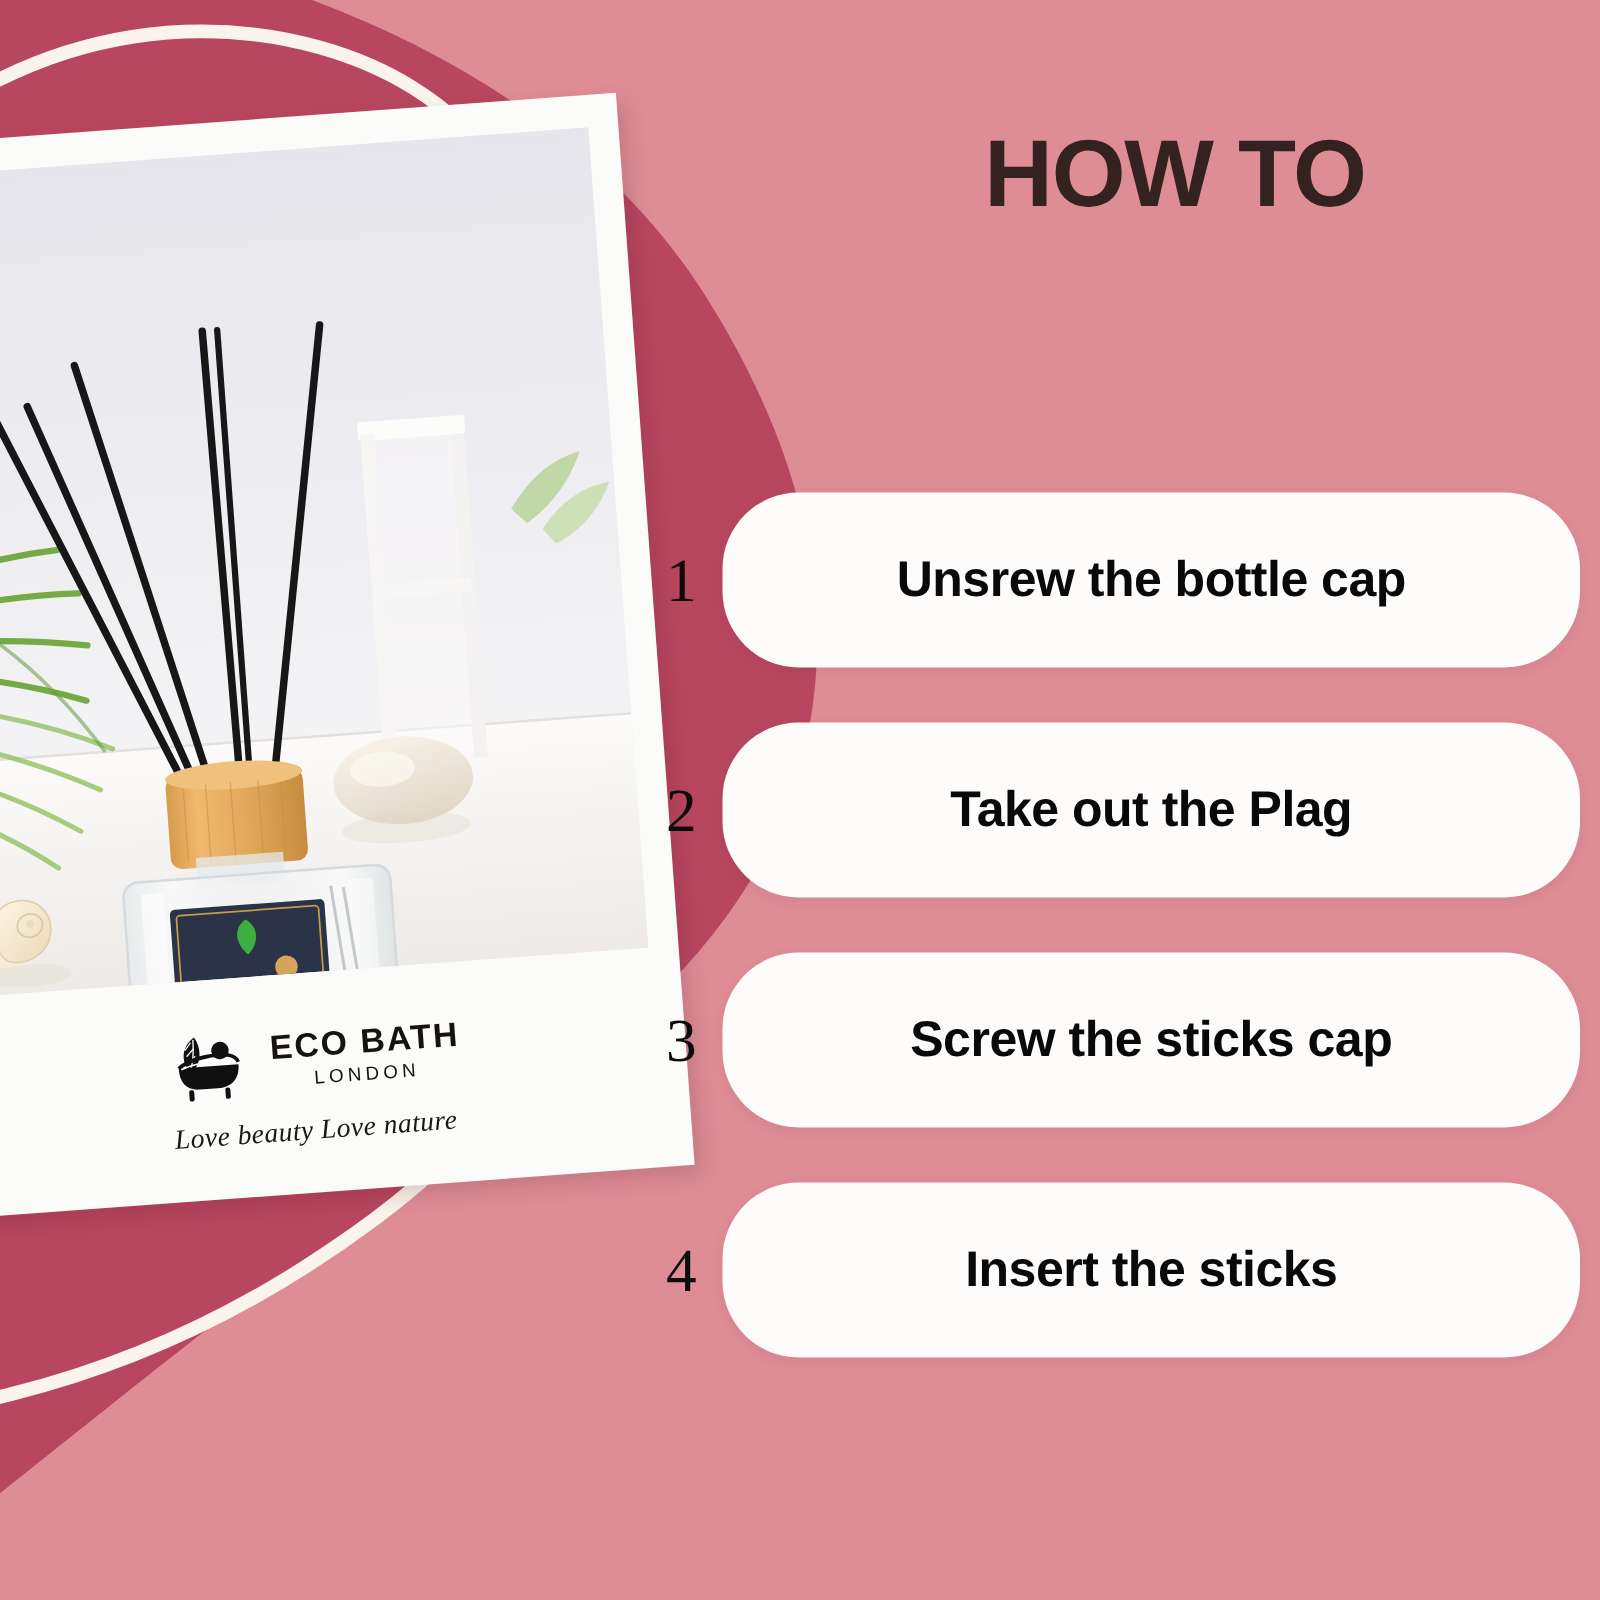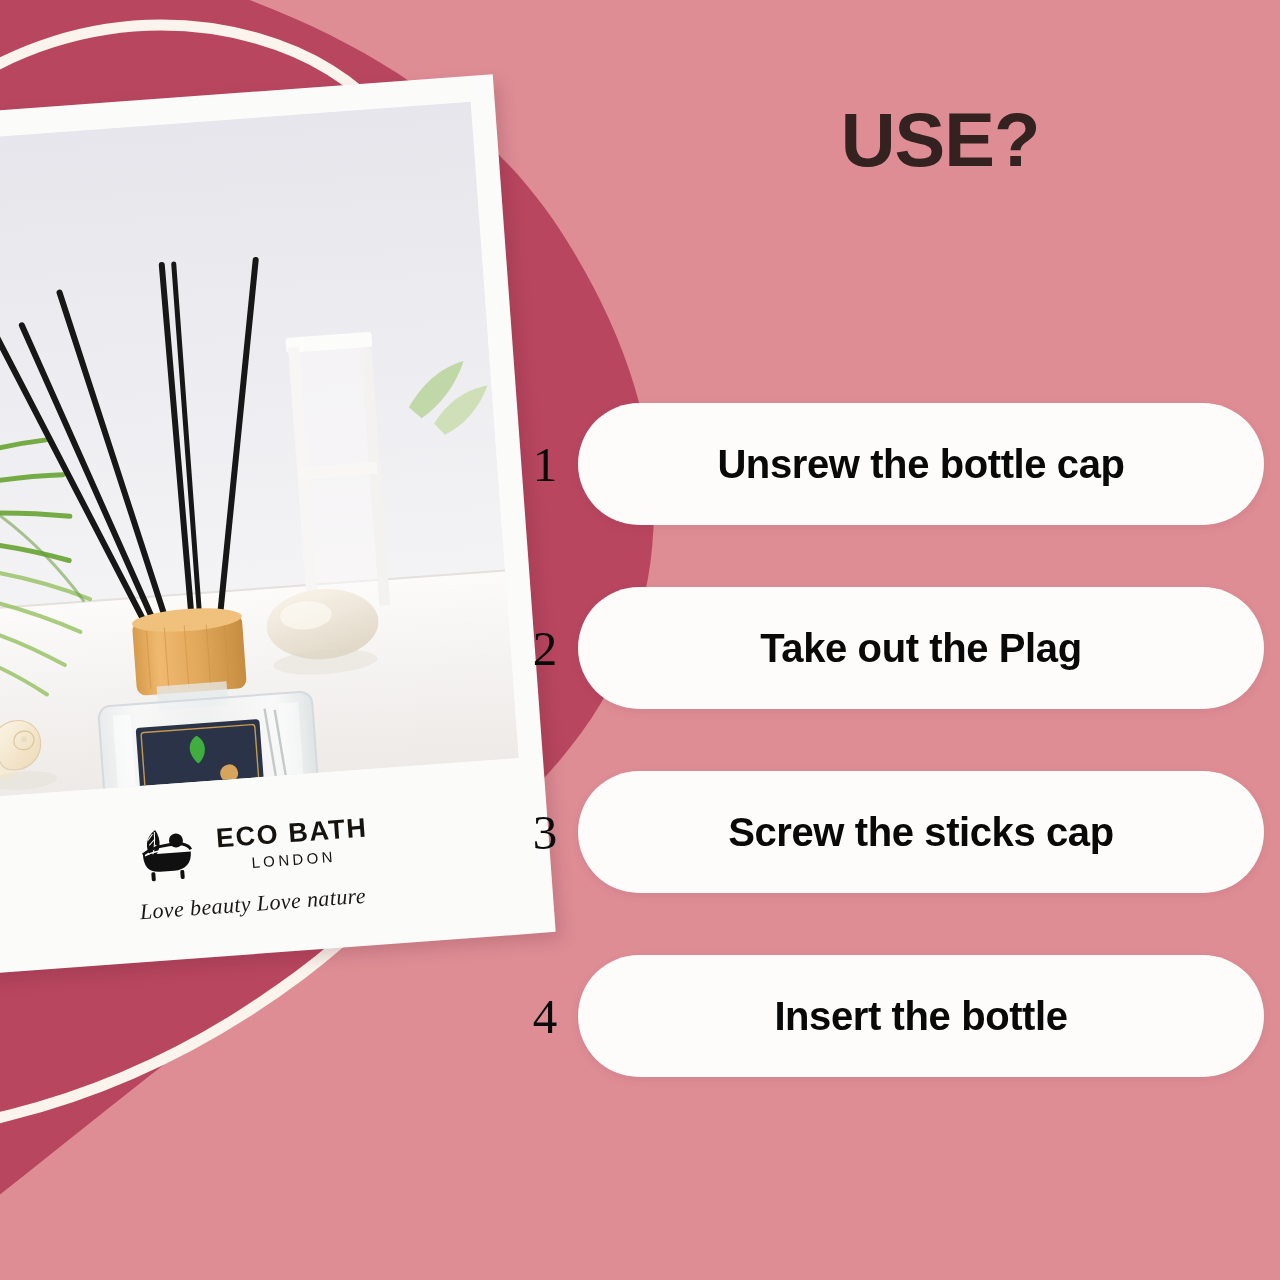--- a/index.html
+++ b/index.html
@@ -71,21 +71,21 @@
     height:122px; margin-bottom:62px;
   }
   .step:last-child { margin-bottom:0; }
   .step-num {
     width:66px; flex:0 0 66px;
     font-family:"Liberation Serif", serif;
     font-size:49px; font-weight:400; color:#0B0B0B;
     text-align:center; line-height:1;
   }
   .step-pill {
-    flex:1 1 auto; height:122px;
+    flex:1 1 auto; height:140px;
     background:#FDFCFA;
     border-radius:61px;
     display:flex; align-items:center; justify-content:center;
     box-shadow:0 3px 9px rgba(120,50,65,.10);
   }
   .step-label {
     font-size:40px; font-weight:700;
     color:#090909; letter-spacing:-.4px;
     text-align:center;
   }
@@ -268,21 +268,21 @@
       <div class="brandtext">
         <div class="brand-name">ECO BATH</div>
         <div class="brand-sub">LONDON</div>
       </div>
     </div>
     <div class="tagline">Love beauty Love nature</div>
   </div>
 </div>
 
 <div class="title">
-  <div>USE?</div>
+  <div>HOW TO</div>
 </div>
 
 <div class="steps">
   <div class="step">
     <div class="step-num">1</div>
     <div class="step-pill">
       <span class="step-label">Unsrew the bottle cap</span>
     </div>
   </div>
   <div class="step">
@@ -293,16 +293,16 @@
   </div>
   <div class="step">
     <div class="step-num">3</div>
     <div class="step-pill">
       <span class="step-label">Screw the sticks cap</span>
     </div>
   </div>
   <div class="step">
     <div class="step-num">4</div>
     <div class="step-pill">
-      <span class="step-label">Insert the bottle</span>
+      <span class="step-label">Insert the sticks</span>
     </div>
   </div>
 </div>
 
 </body></html>

